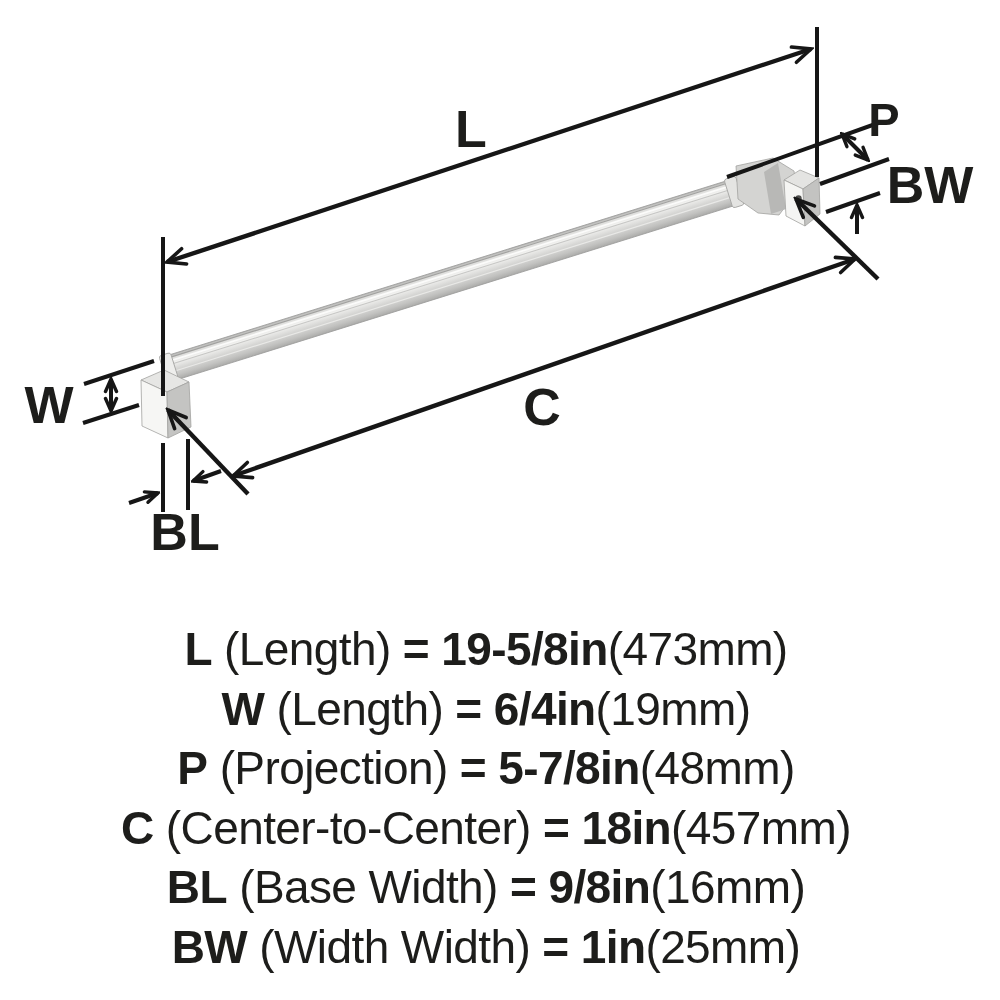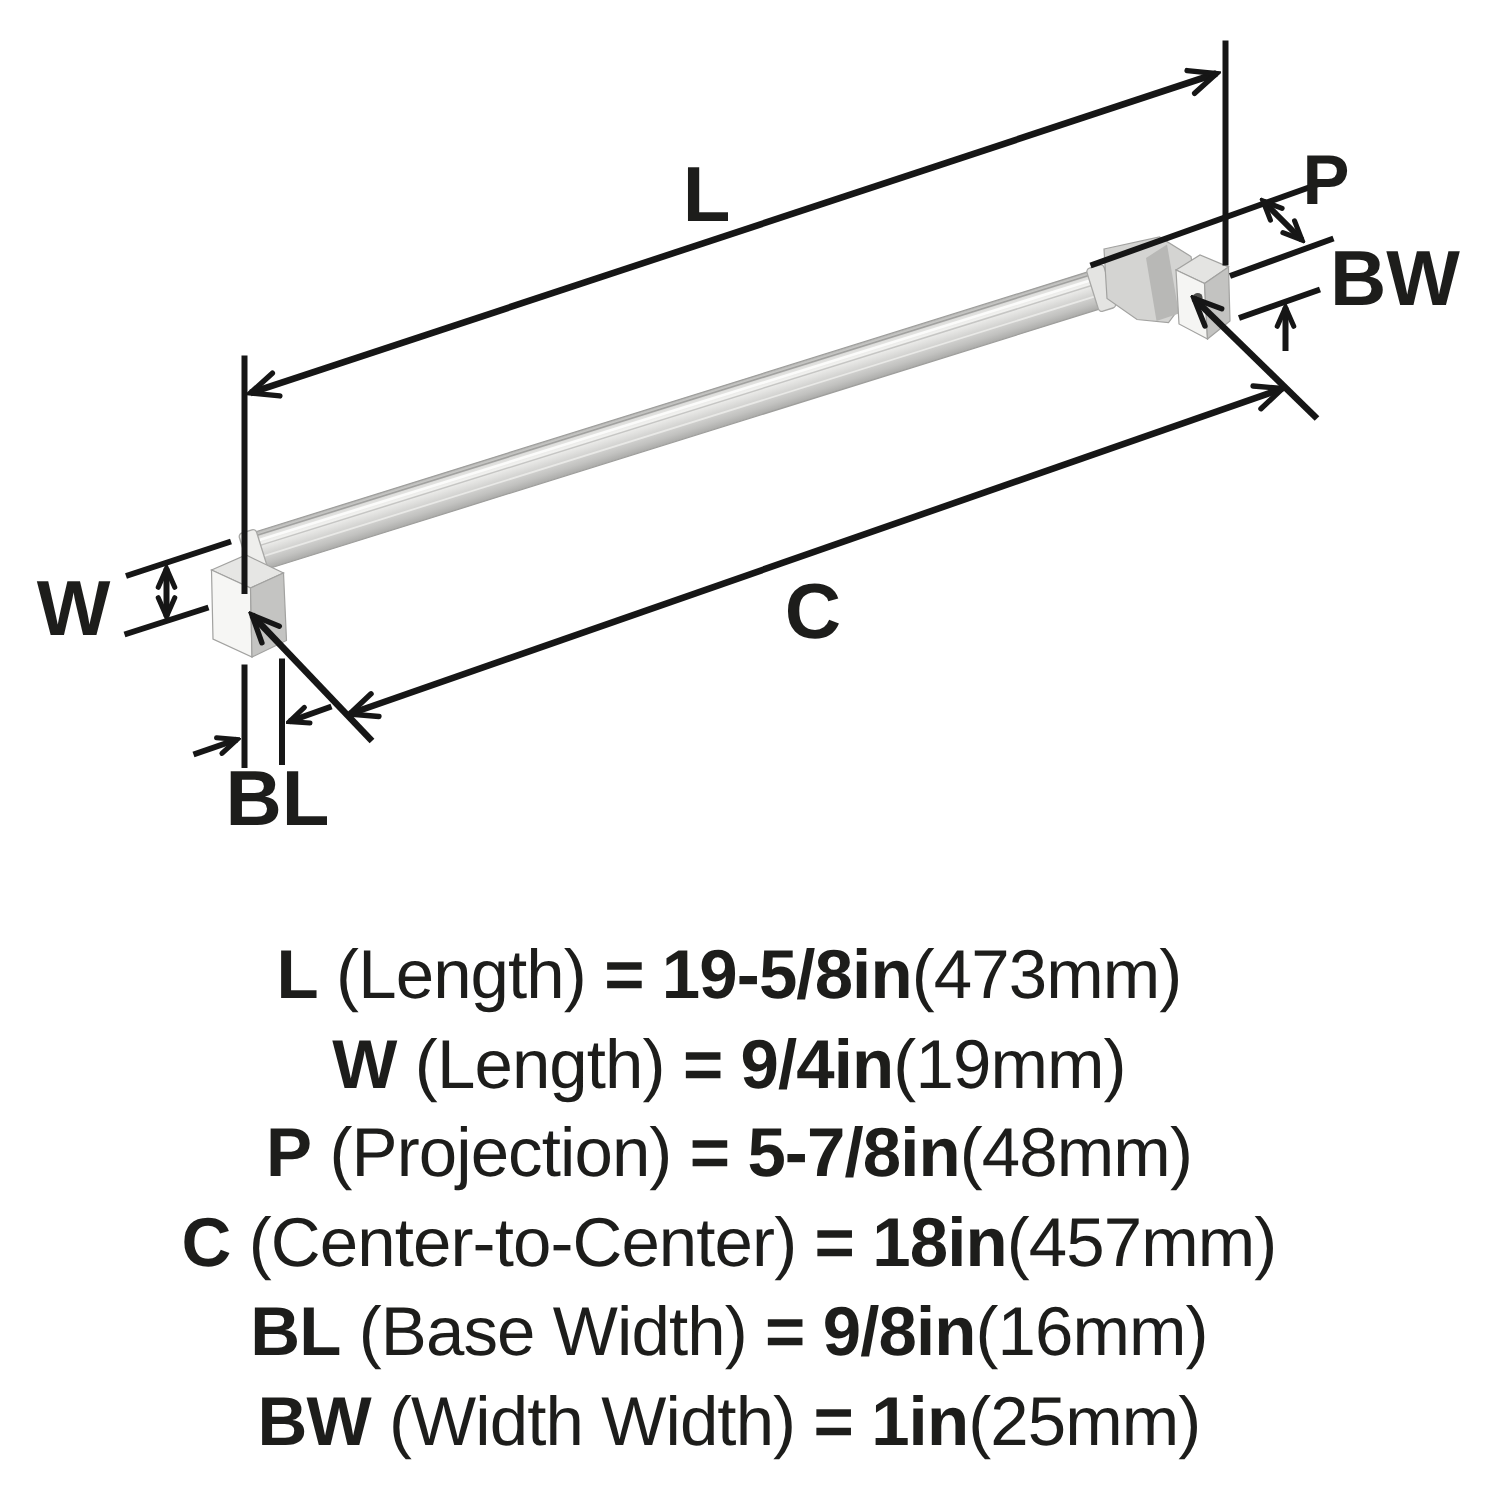--- a/index.html
+++ b/index.html
@@ -99,20 +99,20 @@
       <text class="lbl" x="49" y="423">W</text>
       <text class="lbl lbl-small" x="884" y="136">P</text>
       <text class="lbl" x="930" y="203">BW</text>
       <text class="lbl" x="542" y="425">C</text>
       <text class="lbl" x="185" y="550">BL</text>
     </g>
   </svg>
 
   <div class="specs">
     <div class="spec-line"><span class="b">L</span><span> (Length) </span><span class="b">=</span><span class="b"> 19-5/8in</span><span>(473mm)</span></div>
-    <div class="spec-line"><span class="b">W</span><span> (Length) </span><span class="b">=</span><span class="b"> 9/4in</span><span>(19mm)</span></div>
+    <div class="spec-line"><span class="b">W</span><span> (Length) </span><span class="b">=</span><span class="b"> 6/4in</span><span>(19mm)</span></div>
     <div class="spec-line"><span class="b">P</span><span> (Projection) </span><span class="b">=</span><span class="b"> 5-7/8in</span><span>(48mm)</span></div>
     <div class="spec-line"><span class="b">C</span><span> (Center-to-Center) </span><span class="b">=</span><span class="b"> 18in</span><span>(457mm)</span></div>
     <div class="spec-line"><span class="b">BL</span><span> (Base Width) </span><span class="b">=</span><span class="b"> 9/8in</span><span>(16mm)</span></div>
     <div class="spec-line"><span class="b">BW</span><span> (Width Width) </span><span class="b">=</span><span class="b"> 1in</span><span>(25mm)</span></div>
   </div>
 
 </div>
 
 </body></html>

